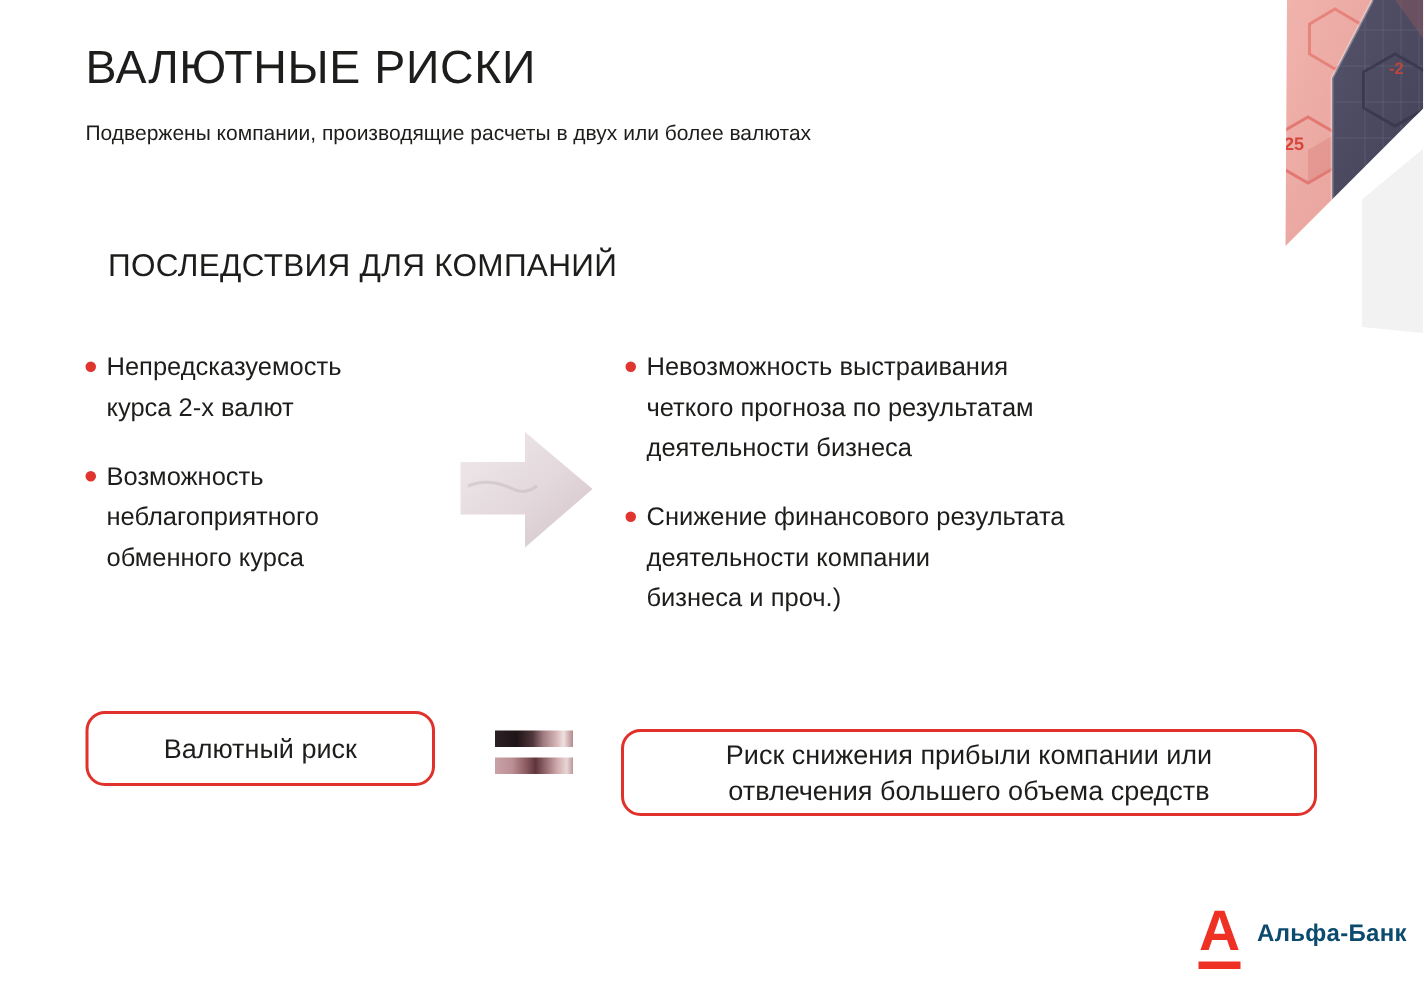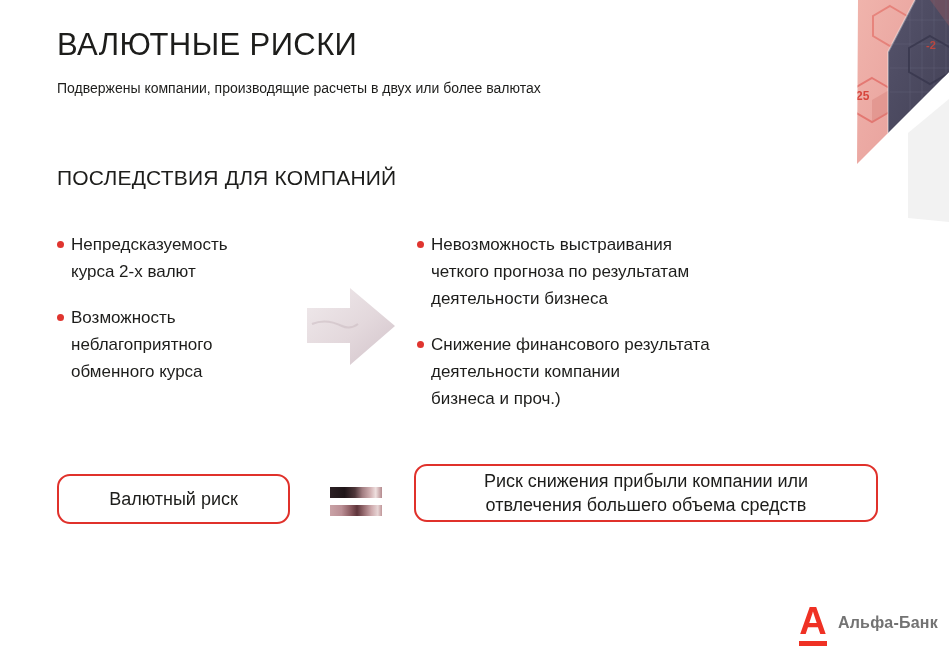--- a/index.html
+++ b/index.html
@@ -2,45 +2,45 @@
 <html><head>
 <meta charset="utf-8">
 <style>
   html,body{margin:0;padding:0;background:#ffffff;}
   .slide{
     position:relative;width:949px;height:672px;overflow:hidden;background:#ffffff;
     font-family:"Liberation Sans",sans-serif;color:#1d1d1b;
   }
   .title{position:absolute;left:57px;top:27px;font-size:31px;font-weight:normal;letter-spacing:.4px;white-space:nowrap;}
   .subtitle{position:absolute;left:57px;top:80px;font-size:14px;white-space:nowrap;}
-  .section-heading{position:absolute;left:57px;top:166px;font-size:21px;letter-spacing:.2px;white-space:nowrap;}
+  .section-heading{position:absolute;left:72px;top:166px;font-size:21px;letter-spacing:.2px;white-space:nowrap;}
   .col{position:absolute;top:231px;}
   .col-left{left:57px;width:270px;}
   .col-right{left:417px;width:470px;}
   .bullet-item{display:flex;margin-bottom:19px;}
   .dot{width:7px;height:7px;border-radius:50%;background:#e0352f;margin:10px 7px 0 0;flex:none;}
   .bullet-text{font-size:17px;line-height:27px;}
   .arrow-wrap{position:absolute;left:302px;top:284px;}
   .box{
     position:absolute;border:2px solid #e0312b;border-radius:13px;background:#ffffff;
     display:flex;flex-direction:column;justify-content:center;align-items:center;
     text-align:center;font-size:18px;line-height:24px;color:#1d1d1b;
   }
   .box-left{left:57px;top:474px;width:229px;height:46px;}
-  .box-right{left:414px;top:464px;width:460px;height:54px;text-align:center;}
+  .box-right{left:414px;top:486px;width:460px;height:54px;text-align:center;}
   .equals{position:absolute;left:330px;top:487px;width:52px;}
   .eq-bar{height:11px;margin-bottom:7px;}
   .eq-bar-1{background:linear-gradient(90deg,#2b2024 0%,#1f1518 28%,#4e3639 48%,#a07c80 62%,#d3b2b4 78%,#efe0df 88%,#b48a8e 100%);}
   .eq-bar-2{background:linear-gradient(90deg,#c9a2a6 0%,#bb8f95 22%,#8a5a60 40%,#5f353b 52%,#9a6f74 66%,#cfabae 80%,#e8d6d6 92%,#c09699 100%);}
   .decor{position:absolute;left:850px;top:0;}
   .logo{position:absolute;left:799px;top:603px;display:flex;}
   .logo-a-wrap{display:flex;flex-direction:column;align-items:center;}
   .logo-a{font-size:38px;line-height:36px;font-weight:bold;color:#ef3124;}
   .logo-bar{width:28px;height:5px;background:#ef3124;margin-top:2px;}
-  .logo-text{font-size:16px;font-weight:bold;color:#737373;margin-left:11px;margin-top:11px;letter-spacing:.2px;white-space:nowrap;}
+  .logo-text{font-size:16px;font-weight:bold;color:#0c4a6e;margin-left:11px;margin-top:11px;letter-spacing:.2px;white-space:nowrap;}
 </style>
 </head>
 <body>
 
 <div class="slide">
 
   <svg class="decor" width="99" height="230" viewBox="0 0 99 230">
     <defs>
       <clipPath id="pinkClip">
           <polygon points="8,0 65,0 38,52 38,133 7,164"></polygon>

